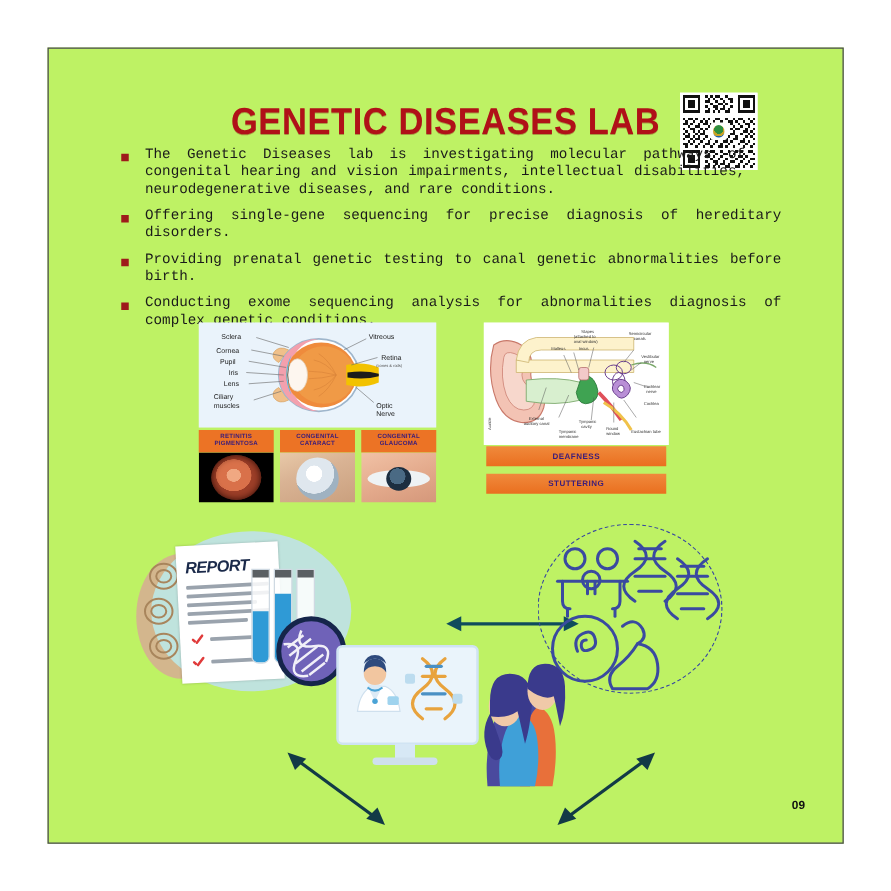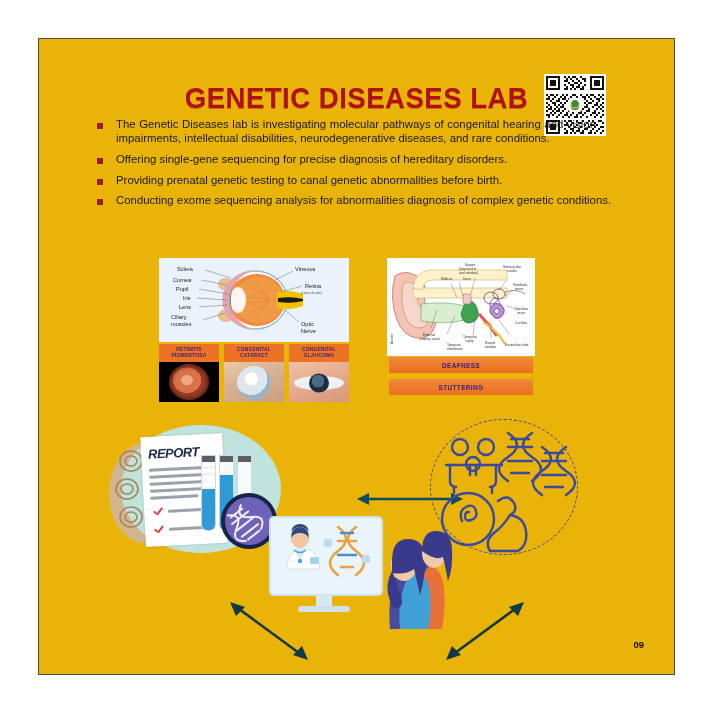--- a/index.html
+++ b/index.html
@@ -3,21 +3,21 @@
 <meta charset="utf-8">
 <style>
   html,body{margin:0;padding:0;}
   body{
     width:713px;height:713px;background:#ffffff;
     font-family:"Liberation Sans", sans-serif;
     overflow:hidden;position:relative;
   }
   #slide{
     position:absolute;left:38px;top:38px;width:637px;height:637px;
-    border:1px solid #4a4a50;background:#eab308;box-sizing:border-box;
+    border:1px solid #4a4a50;background:#bef264;box-sizing:border-box;
     overflow:hidden;
   }
 
   
   .title{
     position:absolute;left:0;top:42px;width:100%;text-align:center;
     font-family:"Liberation Sans Narrow","Liberation Sans",sans-serif;
     font-weight:bold;font-size:30px;letter-spacing:.5px;
     color:#b01118;
     transform:scaleX(.92);
@@ -33,21 +33,21 @@
   }
   .qr-logo i{display:block;width:9px;height:10px;border-radius:50% 50% 45% 45%;
     background:radial-gradient(circle at 50% 35%,#2f8f3f 0 45%,#c9a227 46% 70%,#1f5fa8 71% 100%);}
 
   
   .bullets{position:absolute;left:58px;top:78px;width:528px;}
   .bl{display:flex;margin-bottom:6.5px;}
   .sq{width:6px;height:6px;background:#9e1b1b;margin-top:6px;margin-right:13px;flex:0 0 6px;}
   .bt{
     font-size:11.4px;line-height:14.2px;color:#1a1a1a;
-    text-align:justify;flex:1;
+    text-align:justify;flex:1;font-family:Liberation Mono, monospace;
   }
   .bl.narrow .bt{width:480px;flex:0 0 480px;}
 
   
   .eyebox{position:absolute;left:120px;top:219px;width:190px;height:84px;
     background:linear-gradient(180deg,#ecf4fb 0%,#e7f1fa 100%);overflow:hidden;}
   .earbox{position:absolute;left:348px;top:219px;width:148px;height:98px;background:#ffffff;overflow:hidden;}
 
   
   .cards{position:absolute;left:120px;top:305px;width:190px;height:58px;display:flex;gap:5px;}

